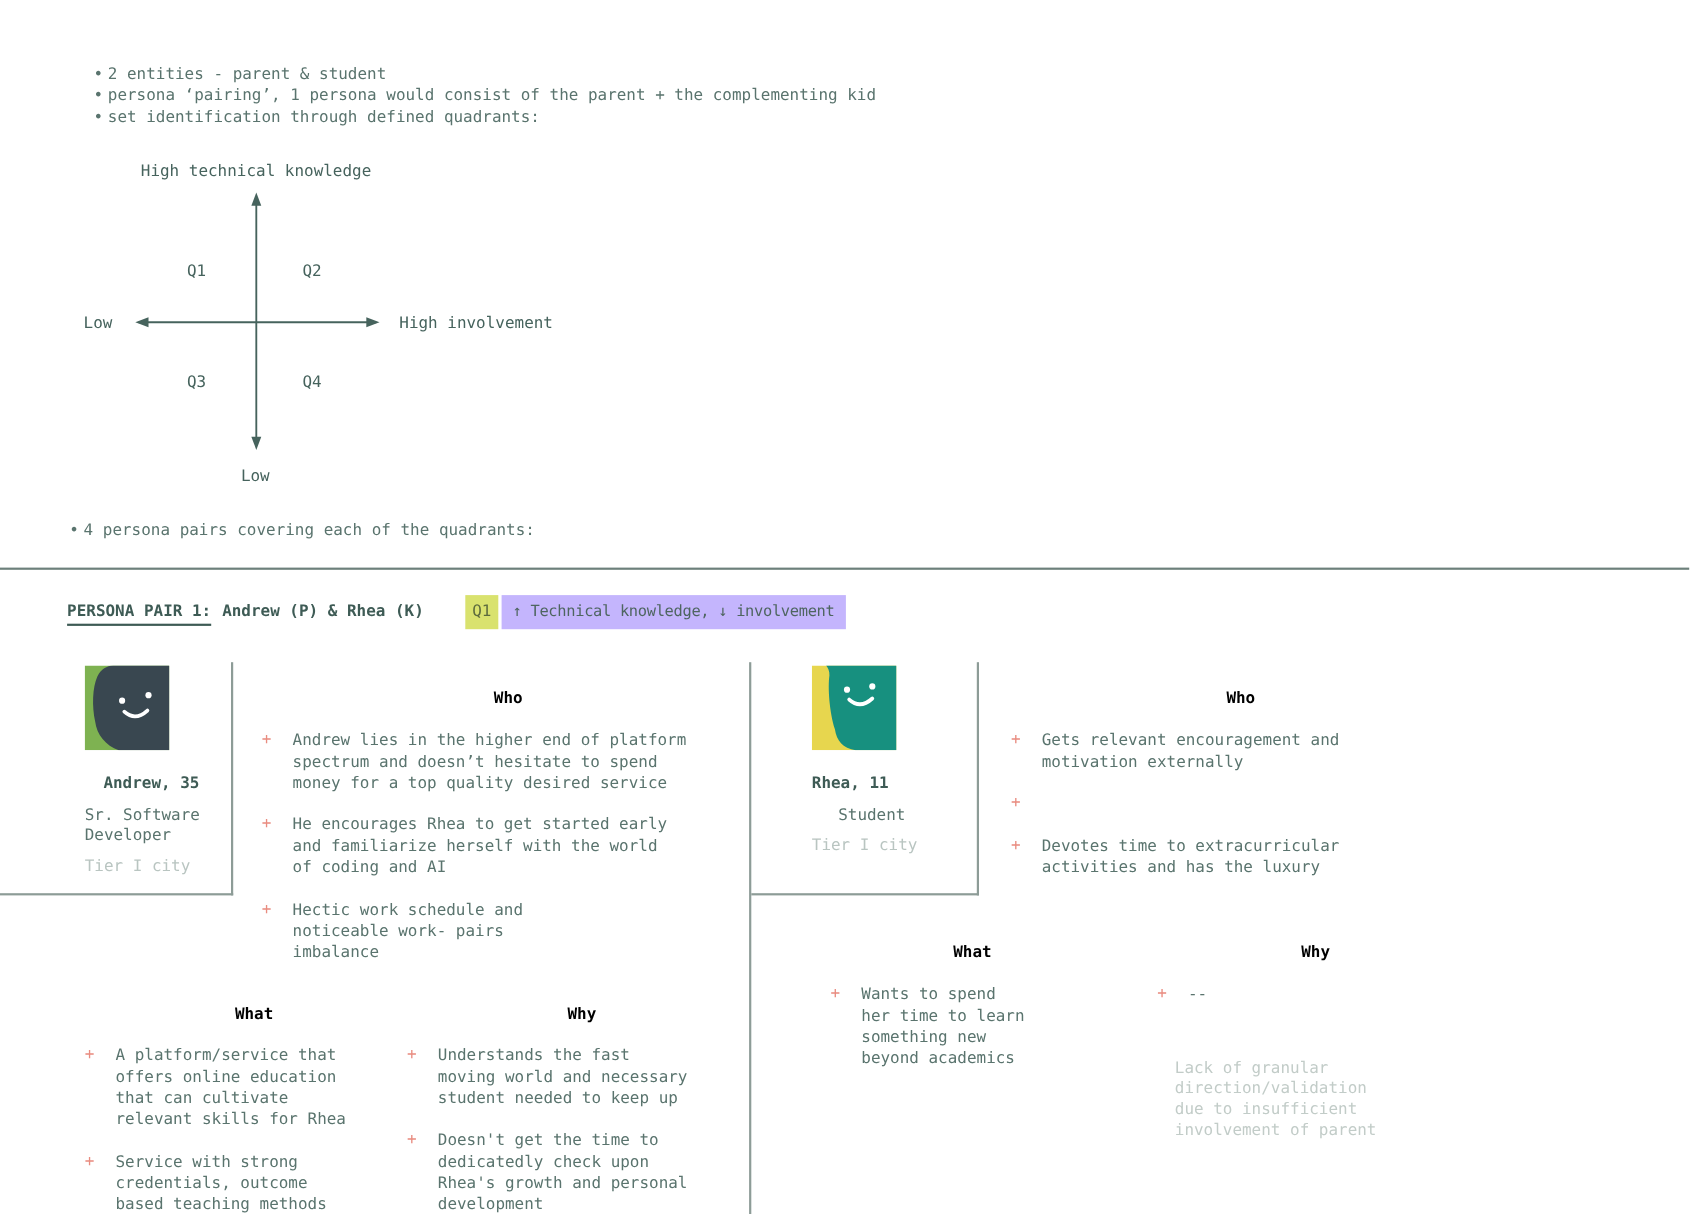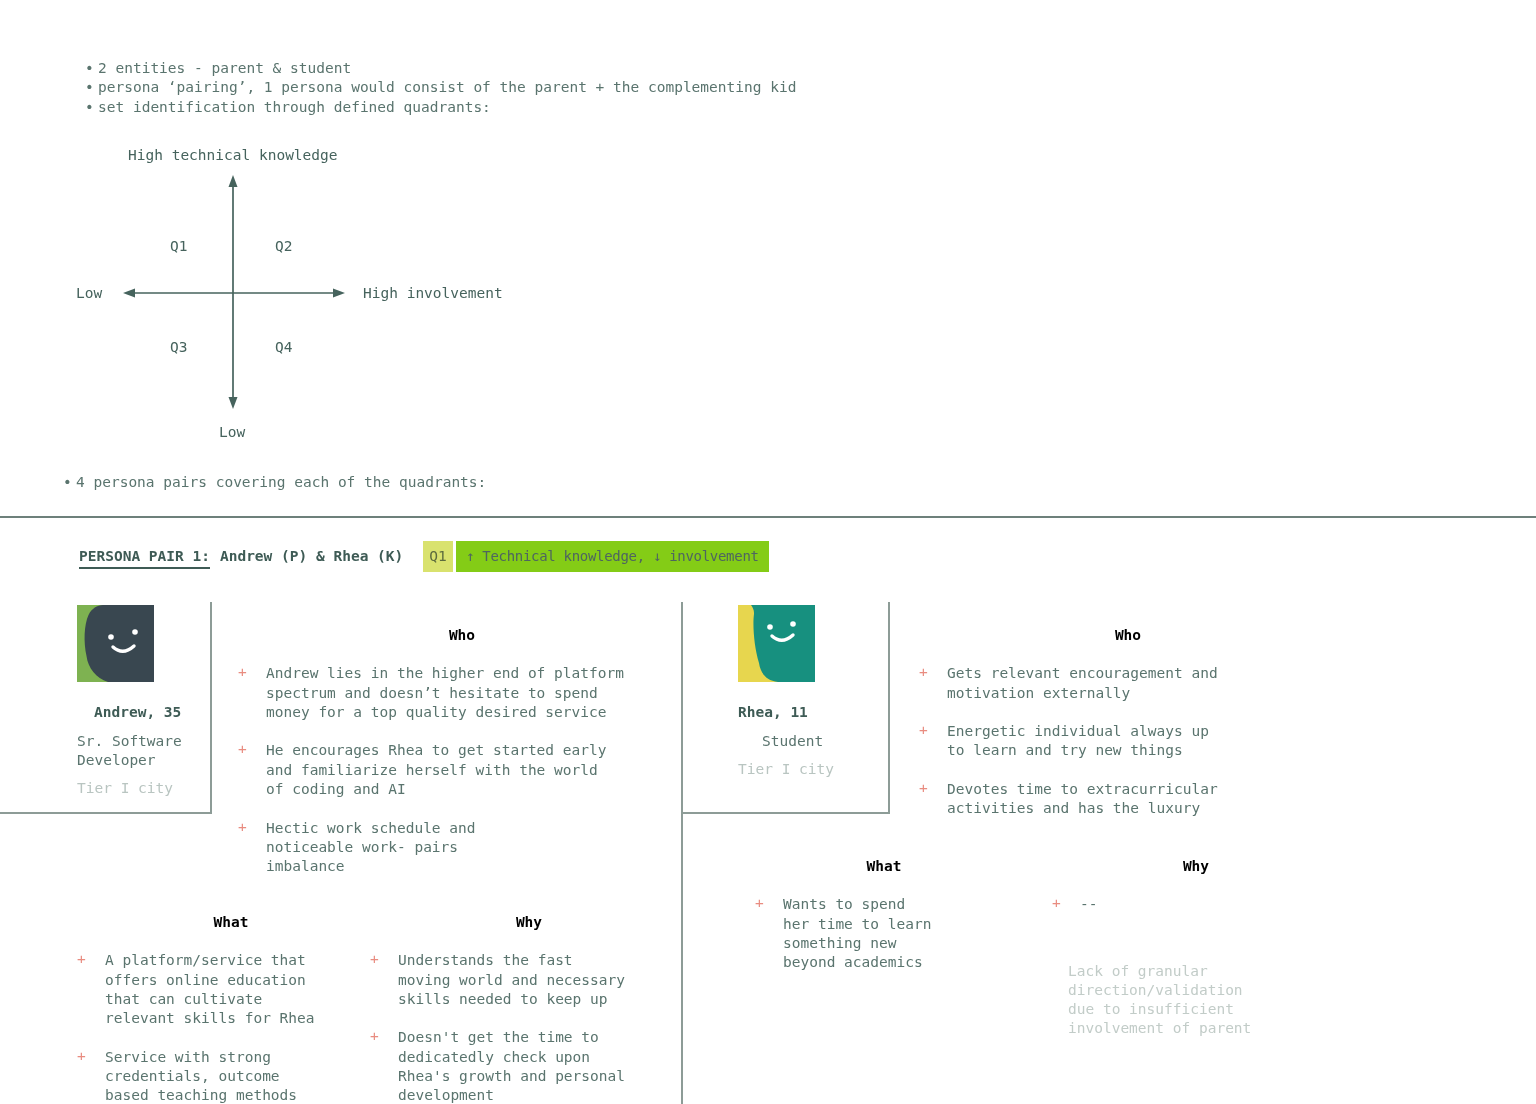--- a/index.html
+++ b/index.html
@@ -19,21 +19,21 @@
   .hr{position:absolute;left:0;width:1536px;height:2px;background:#6D807B;}
   .vline{position:absolute;width:2px;background:#8D9C97;}
   .cardbox{position:absolute;border-right:2px solid #8D9C97;border-bottom:2px solid #8D9C97;}
 
   
   .pairhead{display:flex;gap:10px;align-items:baseline;}
   .pairhead .t1{font-weight:bold;color:#3E5B55;border-bottom:2px solid #3E5B55;padding-bottom:1px;}
   .pairhead .t2{font-weight:bold;color:#3E5B55;}
   .badge{position:absolute;height:31px;display:flex;align-items:center;}
   .badge-q{background:#D9E26E;color:#5C6B3D;width:30px;justify-content:center;font-weight:normal;}
-  .badge-g{background:#84cc16;color:#4E6560;padding:0 10px;font-size:14px;letter-spacing:-0.3px;}
+  .badge-g{background:#c4b5fd;color:#4E6560;padding:0 10px;font-size:14px;letter-spacing:-0.3px;}
 
   
   .bullets{position:absolute;}
   .sec-h{font-weight:bold;color:#000000;padding-left:28px;margin-bottom:19px;text-align:center;}
   .item{display:flex;}
   .item + .item{margin-top:19.3px;}
   .plus{width:28px;flex:none;color:#E98C80;position:relative;top:-1px;}
   .itext{white-space:pre-line;}
   .mutednote{margin-top:47px;margin-left:16px;color:#C2CCC8;white-space:pre-line;}
 
@@ -78,21 +78,21 @@
     <text x="215" y="212">Q4</text>
   </svg>
 
   <div class="abs brow" style="left:63px;top:473px;width:900px;">
     <span class="dot">•</span>
     <span>4 persona pairs covering each of the quadrants:</span>
   </div>
 
   <div class="hr" style="top:516px;"></div>
 
-  <div class="abs pairhead" style="left:79px;top:547px;">
+  <div class="abs pairhead" style="left:61px;top:547px;">
     <span class="t1">PERSONA PAIR 1:</span>
     <span class="t2">Andrew (P) &amp; Rhea (K)</span>
   </div>
   <div class="badge badge-q" style="left:423px;top:541px;">Q1</div>
   <div class="badge badge-g" style="left:456px;top:541px;">↑ Technical knowledge, ↓ involvement</div>
 
   <div class="cardbox" style="left:0;top:602px;width:210px;height:210px;"></div>
 
   <div class="vline" style="left:681px;top:602px;height:502px;"></div>
 
@@ -161,42 +161,40 @@
 based teaching methods</span>
     </div>
   </div>
 
   <div class="bullets" style="left:370px;top:913px;width:290px;">
     <div class="sec-h">Why</div>
     <div class="item">
       <span class="plus">+</span>
       <span class="itext">Understands the fast
 moving world and necessary
-skills needed to keep up</span>
+student needed to keep up</span>
     </div>
     <div class="item">
       <span class="plus">+</span>
       <span class="itext">Doesn't get the time to
 dedicatedly check upon
 Rhea's growth and personal
 development</span>
     </div>
   </div>
 
   <div class="bullets" style="left:919px;top:626px;width:390px;">
     <div class="sec-h">Who</div>
     <div class="item">
       <span class="plus">+</span>
       <span class="itext">Gets relevant encouragement and
 motivation externally</span>
     </div>
     <div class="item">
       <span class="plus">+</span>
-      <span class="itext">Energetic individual always up
-to learn and try new things</span>
     </div>
     <div class="item">
       <span class="plus">+</span>
       <span class="itext">Devotes time to extracurricular
 activities and has the luxury</span>
     </div>
   </div>
 
   <div class="bullets" style="left:755px;top:857px;width:230px;">
     <div class="sec-h">What</div>

